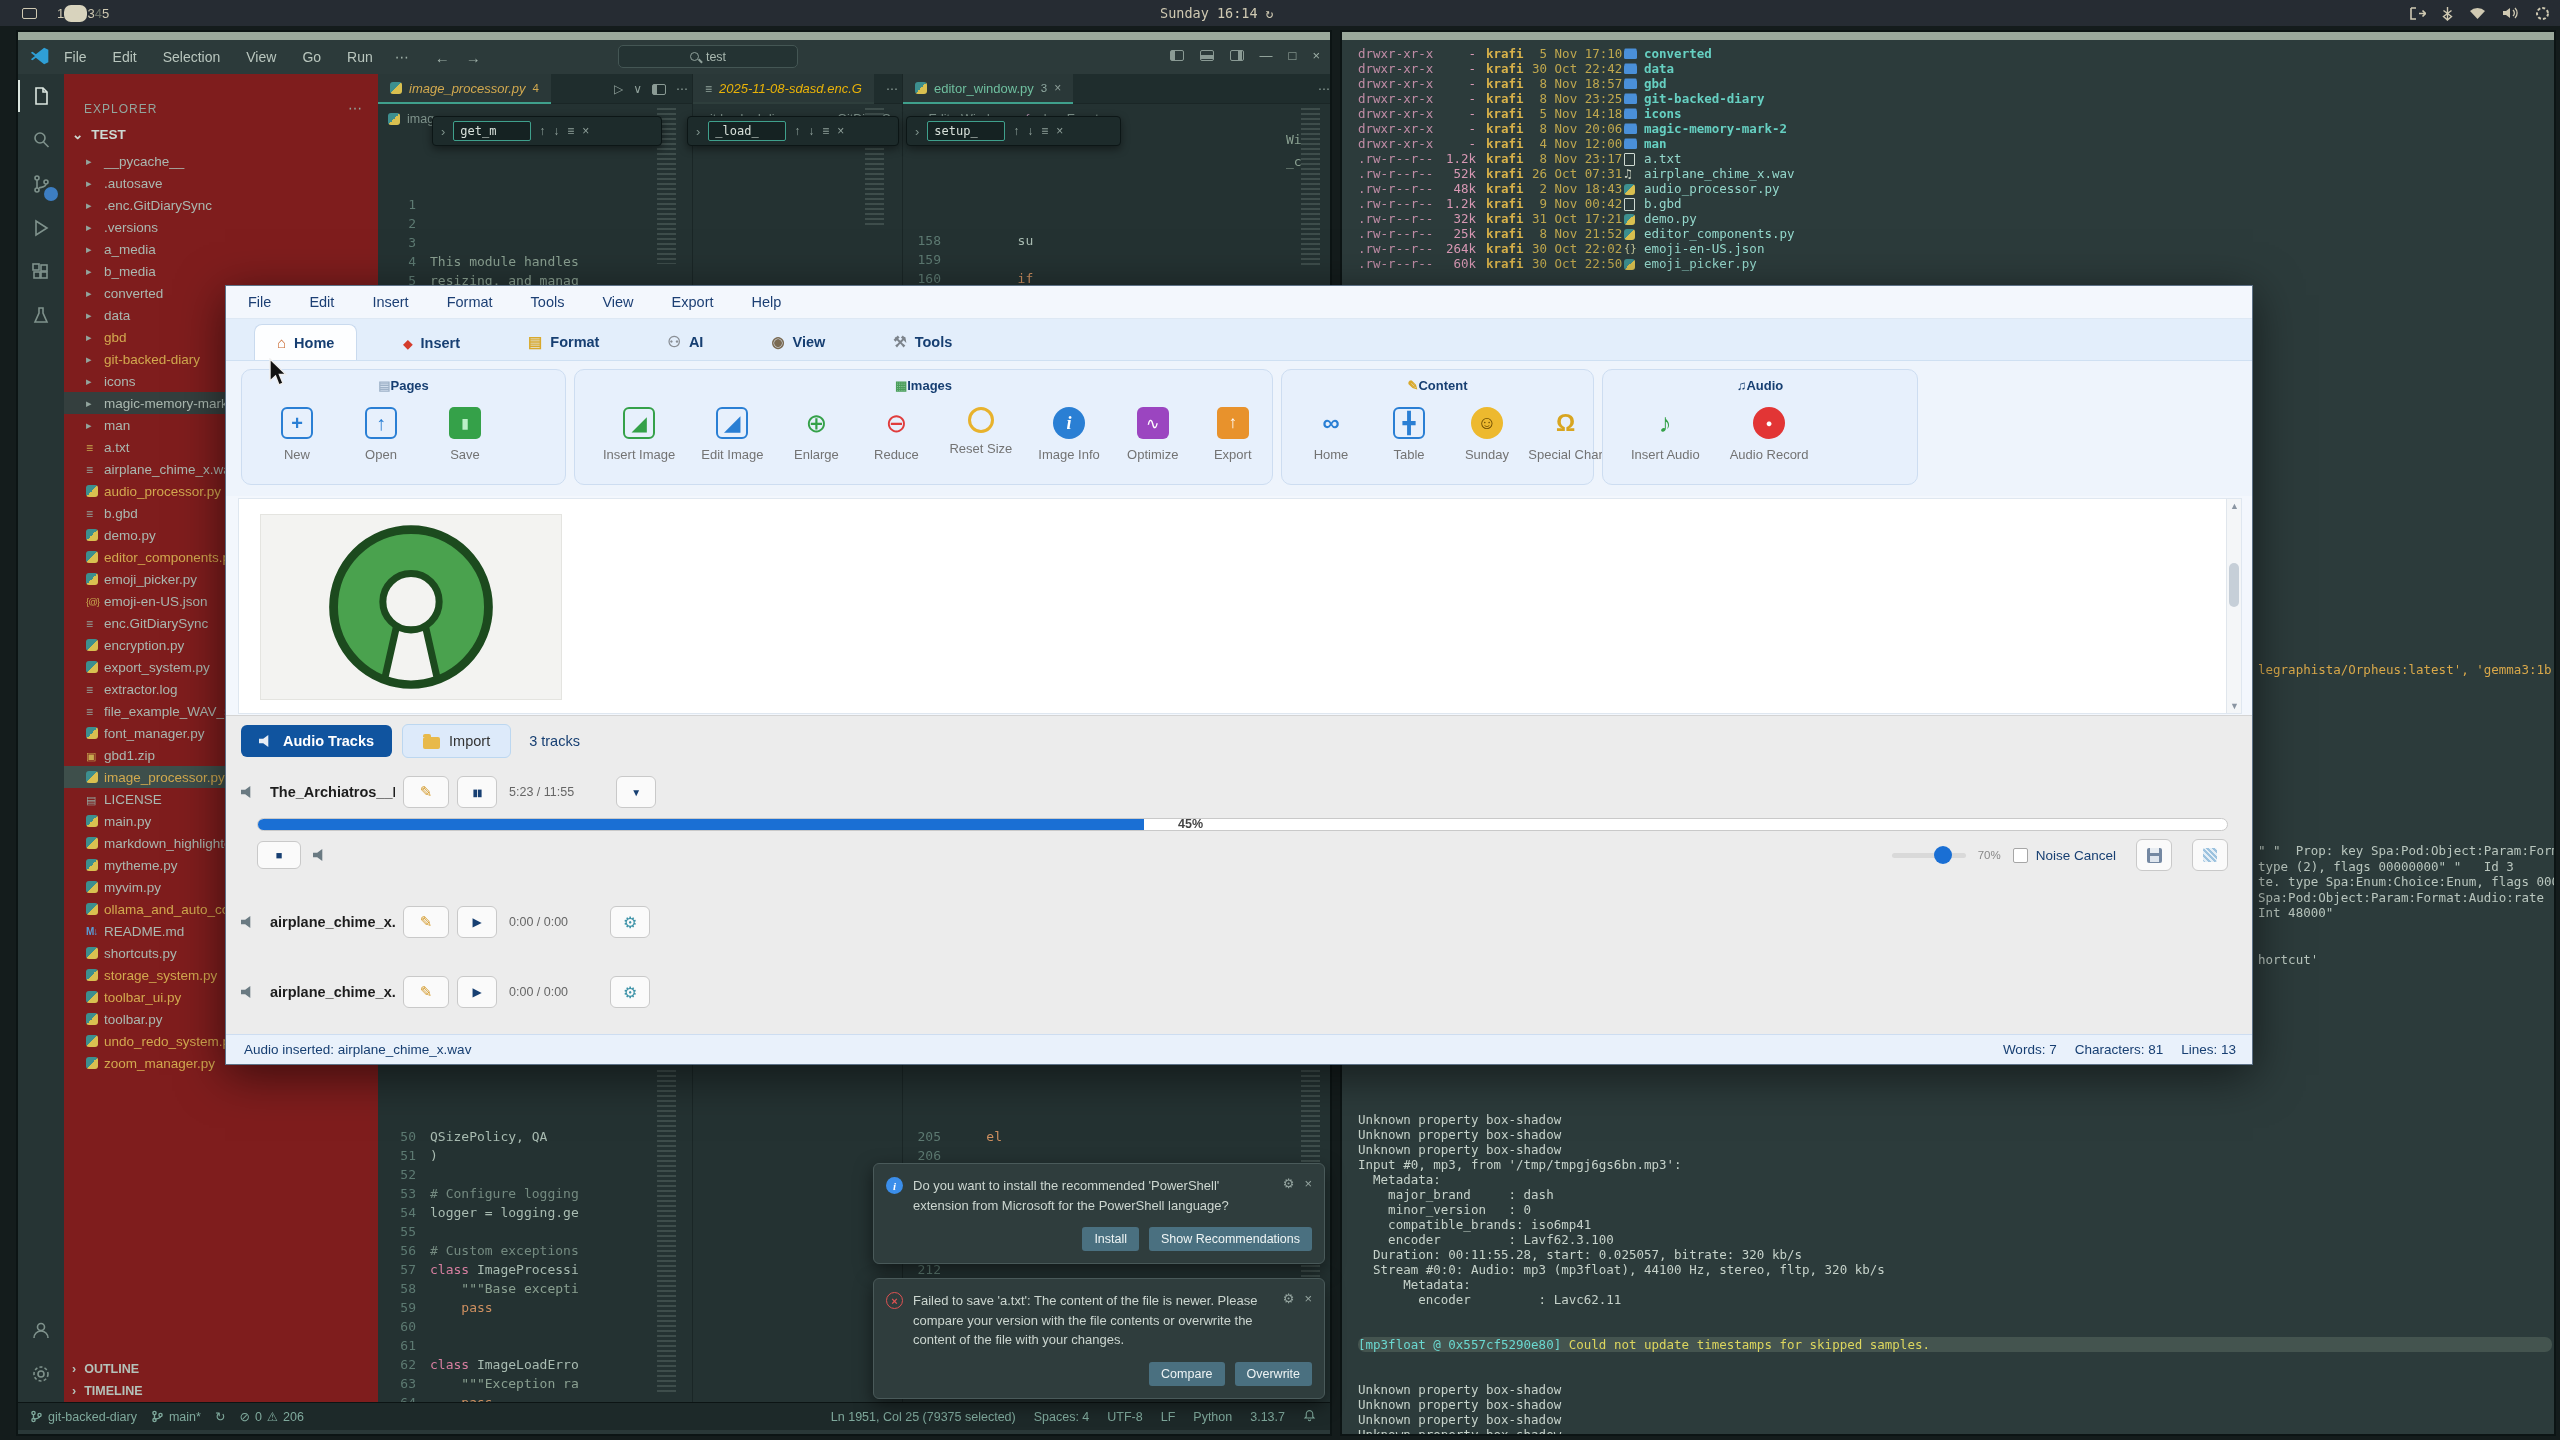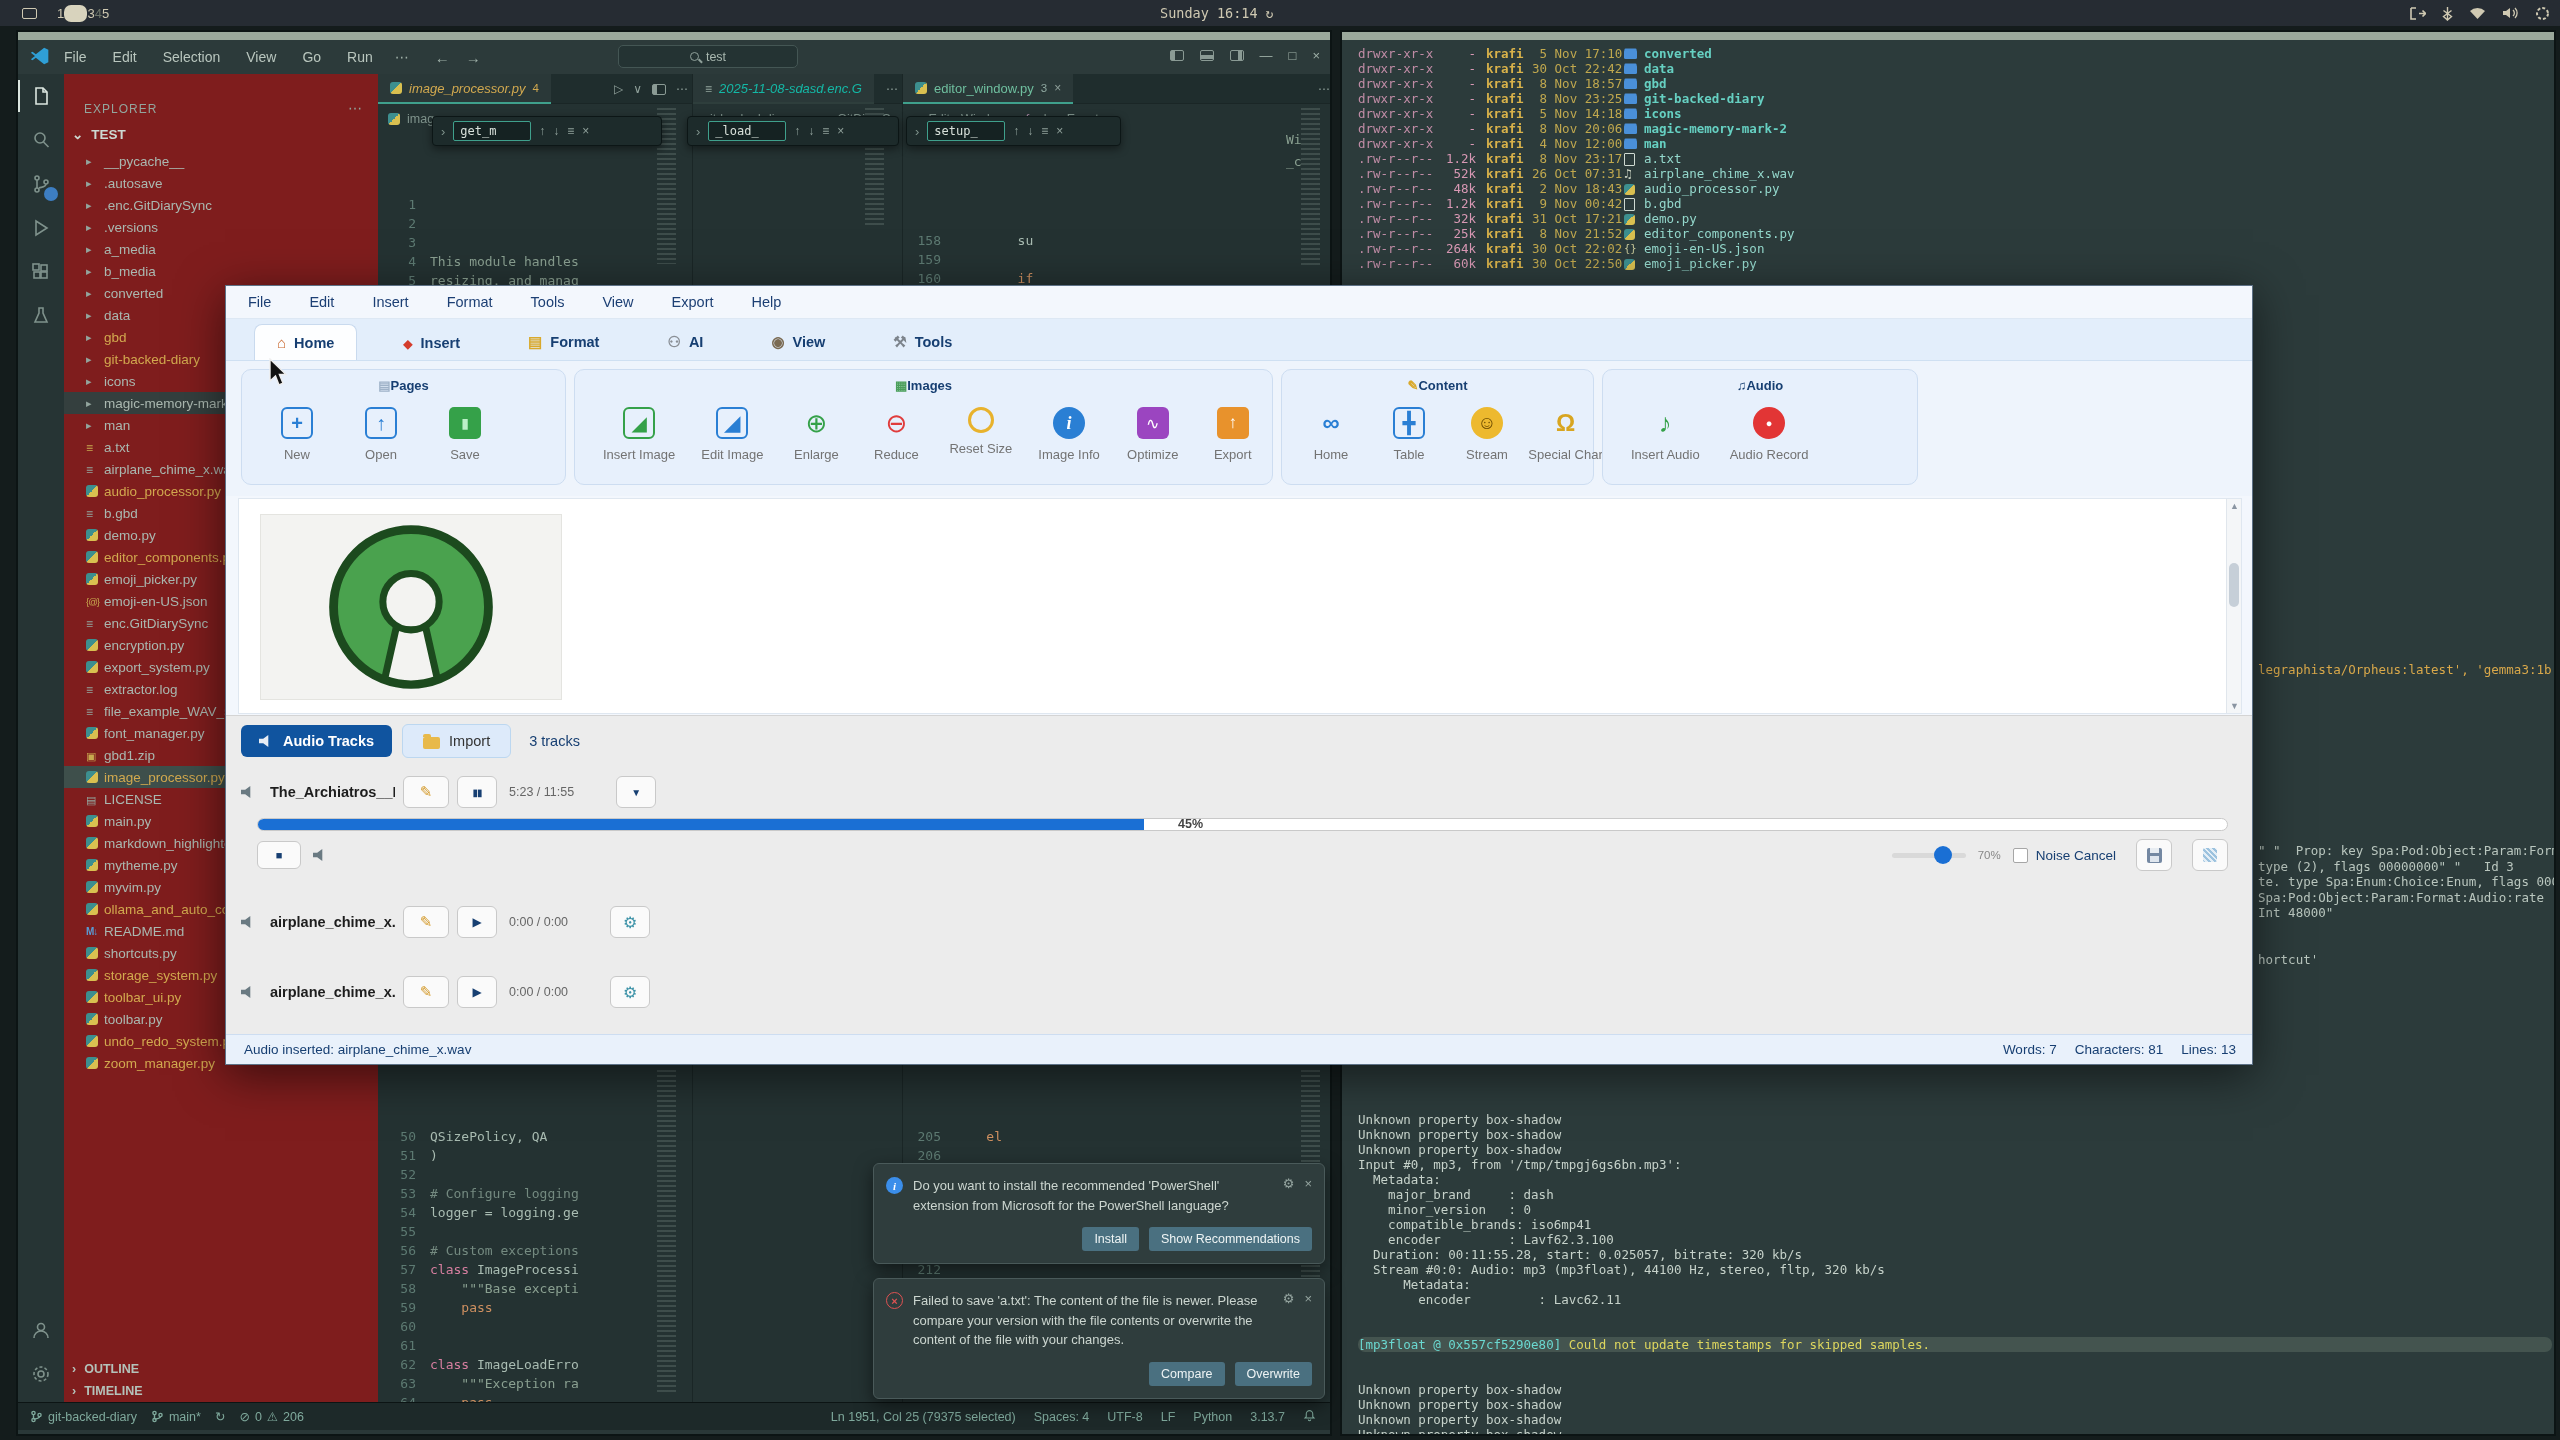--- a/index.html
+++ b/index.html
@@ -70,21 +70,21 @@
   .sb-outline { position:absolute; left:8px; display:flex; gap:8px; align-items:center; font-size:12.5px; font-weight:bold; color:#b4c2ba; }
 
   
   .editor { position:absolute; left:360px; top:0; right:0; bottom:0; background:#243232; }
   .tabsbg { position:absolute; left:0; top:0; right:0; height:30px; background:#1f2d2d; border-bottom:1px solid #1a2626; }
   .egroup { position:absolute; top:0; bottom:0; }
   .g1 { left:0; width:314px; } .g2 { left:314px; width:210px; border-left:1px solid #1a2626;} .g3 { left:524px; width:432px; border-left:1px solid #1a2626;}
   .etab { position:absolute; left:0; top:0; height:30px; display:flex; align-items:center; gap:7px; padding:0 12px; background:#2a3838; font-size:13px; border-bottom:2px solid #3fa08c; }
   .etab .tname { font-style:italic; }
   .g1 .tname { color:#d2a94f; } .g1 .tbadge { color:#d2a94f; font-size:11.5px; }
-  .g2 .tname { color:#14b8a6;text-align:right; }
+  .g2 .tname { color:#eab308;text-align:right; }
   .g3 .tname { color:#6fbf9f; font-style:normal; } .g3 .tbadge { color:#8fa8a0; font-size:11.5px; }
   .tclose { color:#8fa09a; font-size:12px; }
   .gact { position:absolute; top:0; height:30px; right:4px; display:flex; align-items:center; gap:10px; color:#8fa09a; font-size:12px; }
   .crumbs { position:absolute; left:10px; top:34px; height:22px; display:flex; align-items:center; gap:7px; font-size:12.5px; color:#7f938c; white-space:nowrap; }
   .crumb-ic-class { color:#5fb3a0; font-size:11px; } .crumb-ic-fn { color:#b48ead; font-size:12px; }
   .find { position:absolute; top:42px; height:30px; background:#1d2b2b; border:1px solid #0c1616; border-radius:4px; box-shadow:0 3px 8px rgba(0,0,0,.45); display:flex; align-items:center; gap:8px; padding:0 8px; z-index:5; }
   .find .chev { color:#7f938c; font-size:13px; }
   .find .fin { height:20px; min-width:78px; background:#152222; border:1px solid #3fa08c; border-radius:2px; color:#d8e0da; font-size:12px; font-family:"DejaVu Sans Mono", monospace; display:flex; align-items:center; padding:0 6px; }
   .find .fico { color:#8fa09a; font-size:12px; }
   .codetop { position:absolute; left:0; top:64px; right:20px; font-family:"DejaVu Sans Mono", monospace; font-size:13px; line-height:19px; white-space:pre; overflow:hidden; }
@@ -1124,21 +1124,21 @@
         <div class="rb-item">
               <span class="rb-ic i-plain-blue">∞</span>
               <span class="rb-lbl">Home</span>
             </div>
             <div class="rb-item">
               <span class="rb-ic i-blue-box">╋</span>
               <span class="rb-lbl">Table</span>
             </div>
             <div class="rb-item">
               <span class="rb-ic i-yellow-fill">☺</span>
-              <span class="rb-lbl">Stream</span>
+              <span class="rb-lbl">Sunday</span>
             </div>
             <div class="rb-item">
               <span class="rb-ic i-plain-gold">Ω</span>
               <span class="rb-lbl">Special Char</span>
             </div>
           </div>
       </div>
       <div class="rcard rc-audio">
         <div class="rc-title">
             <span class="gh gh-audio"></span>

